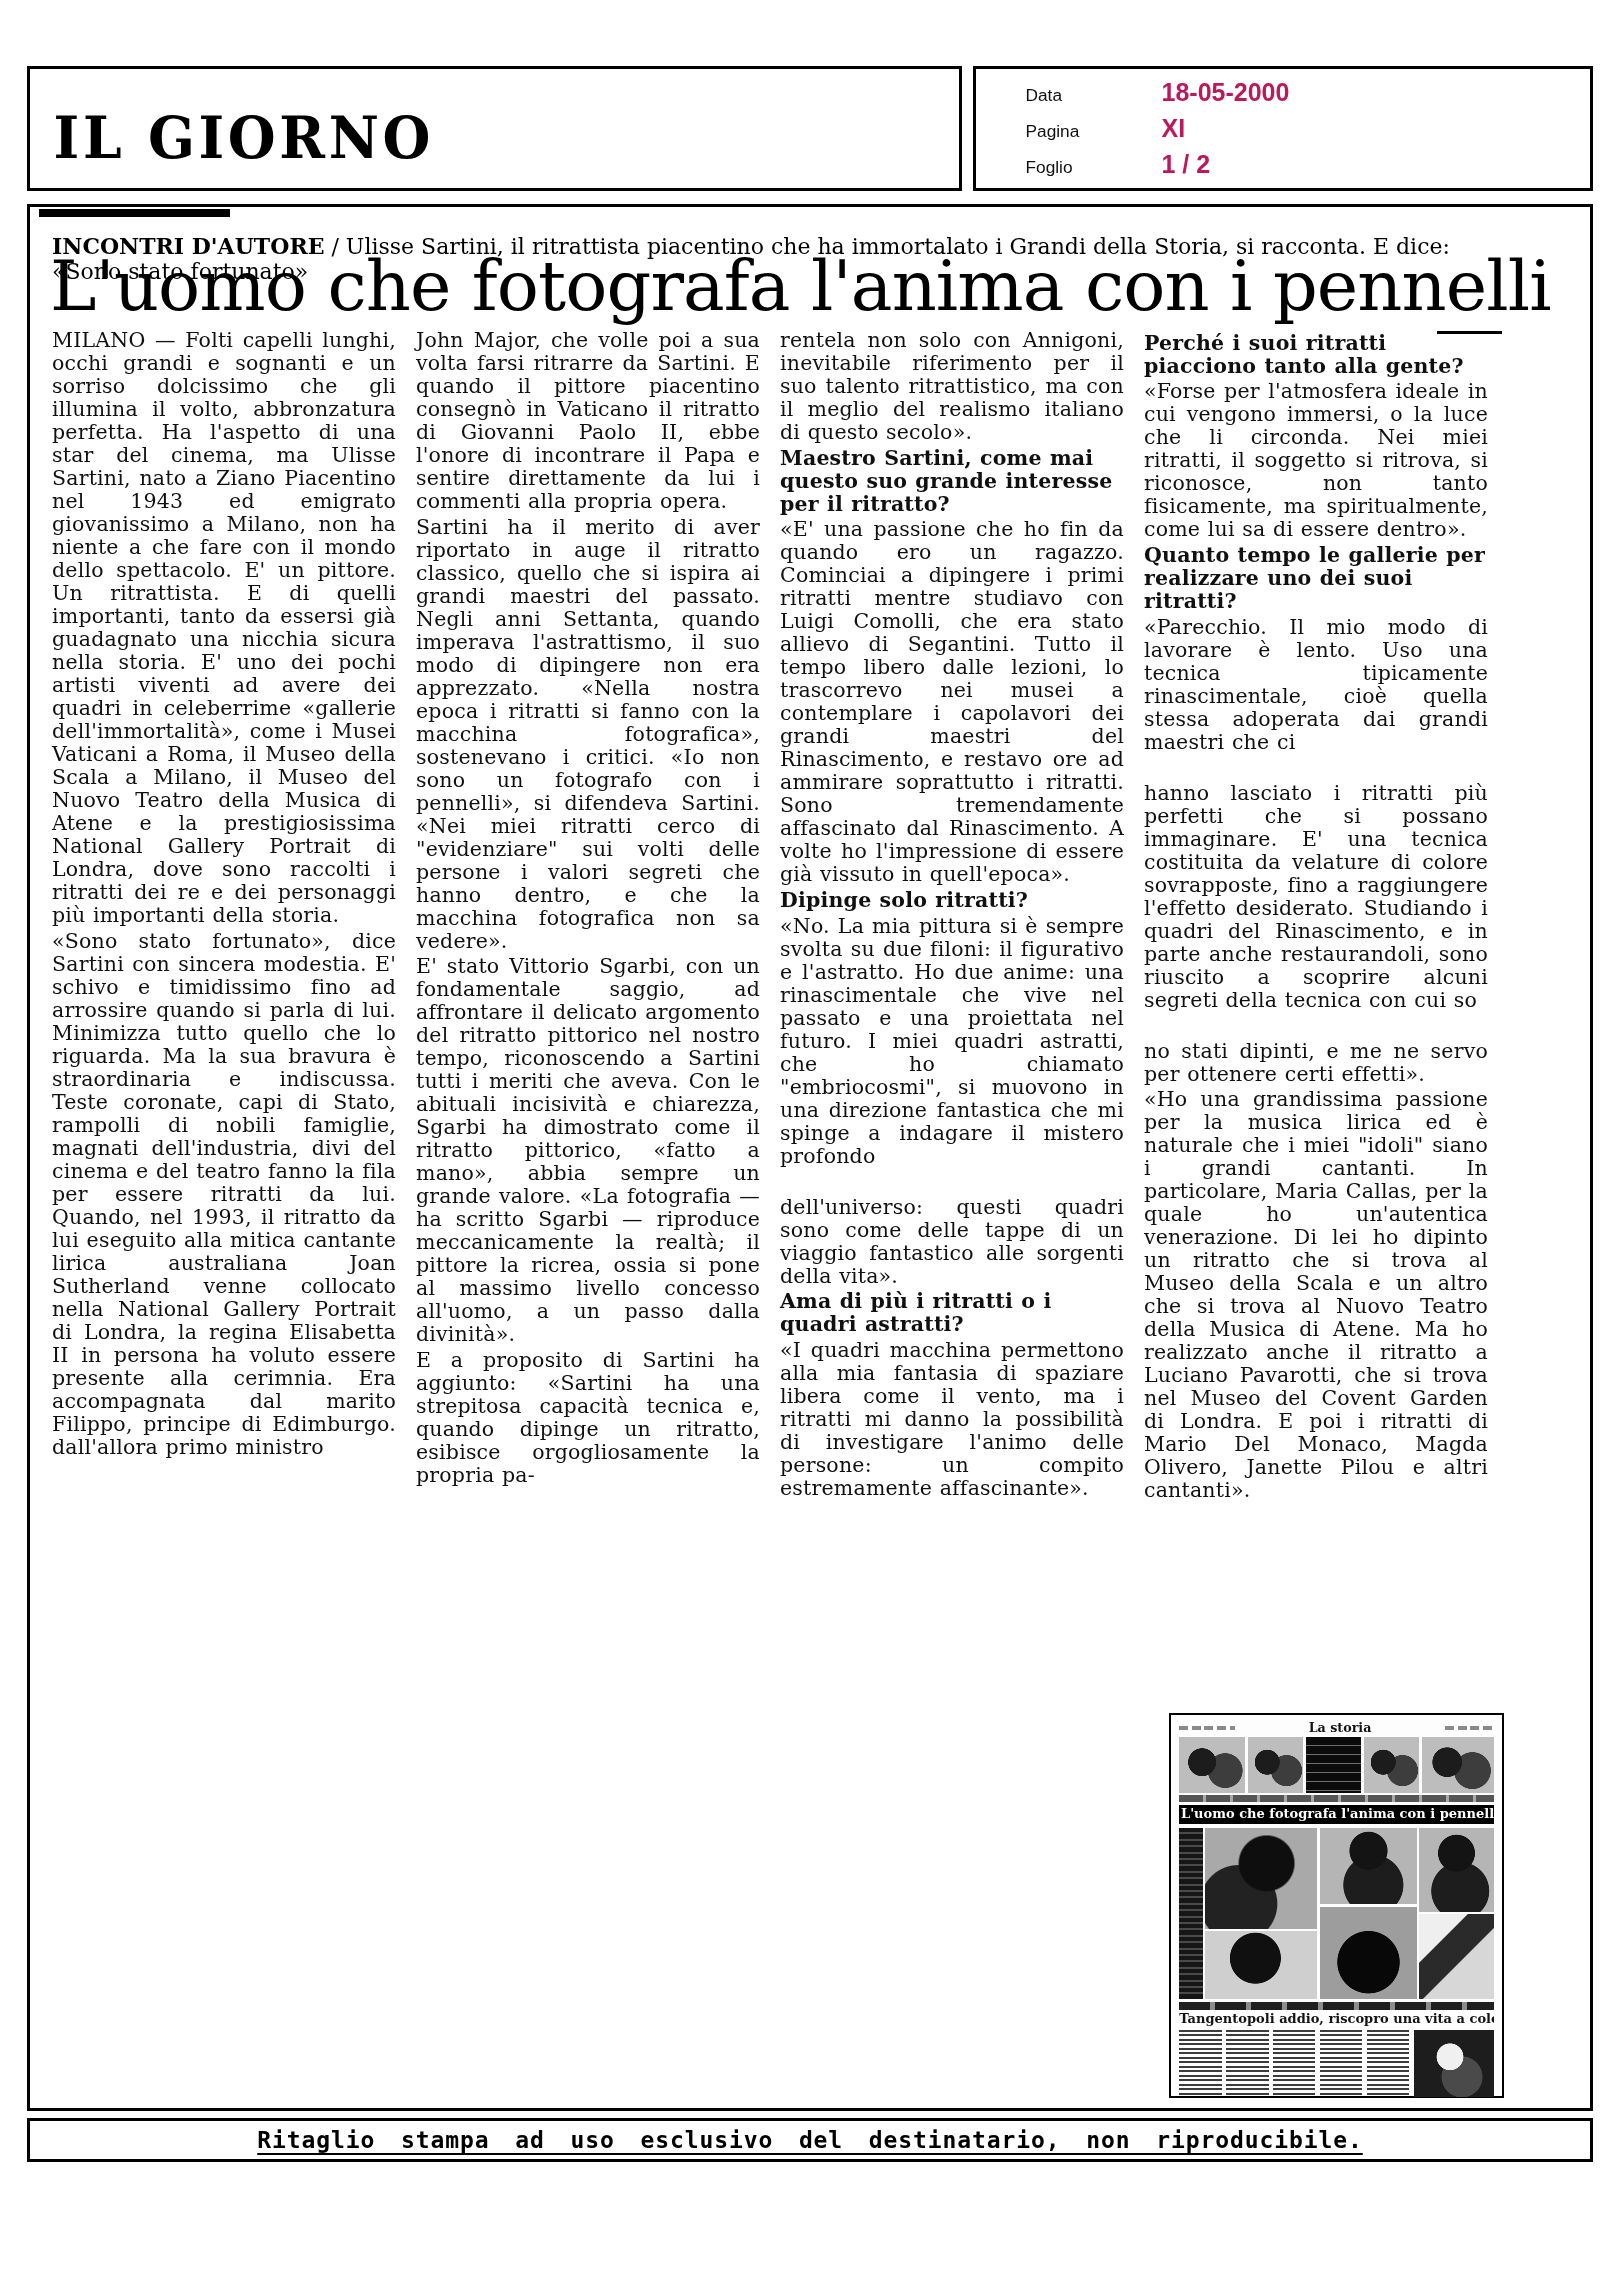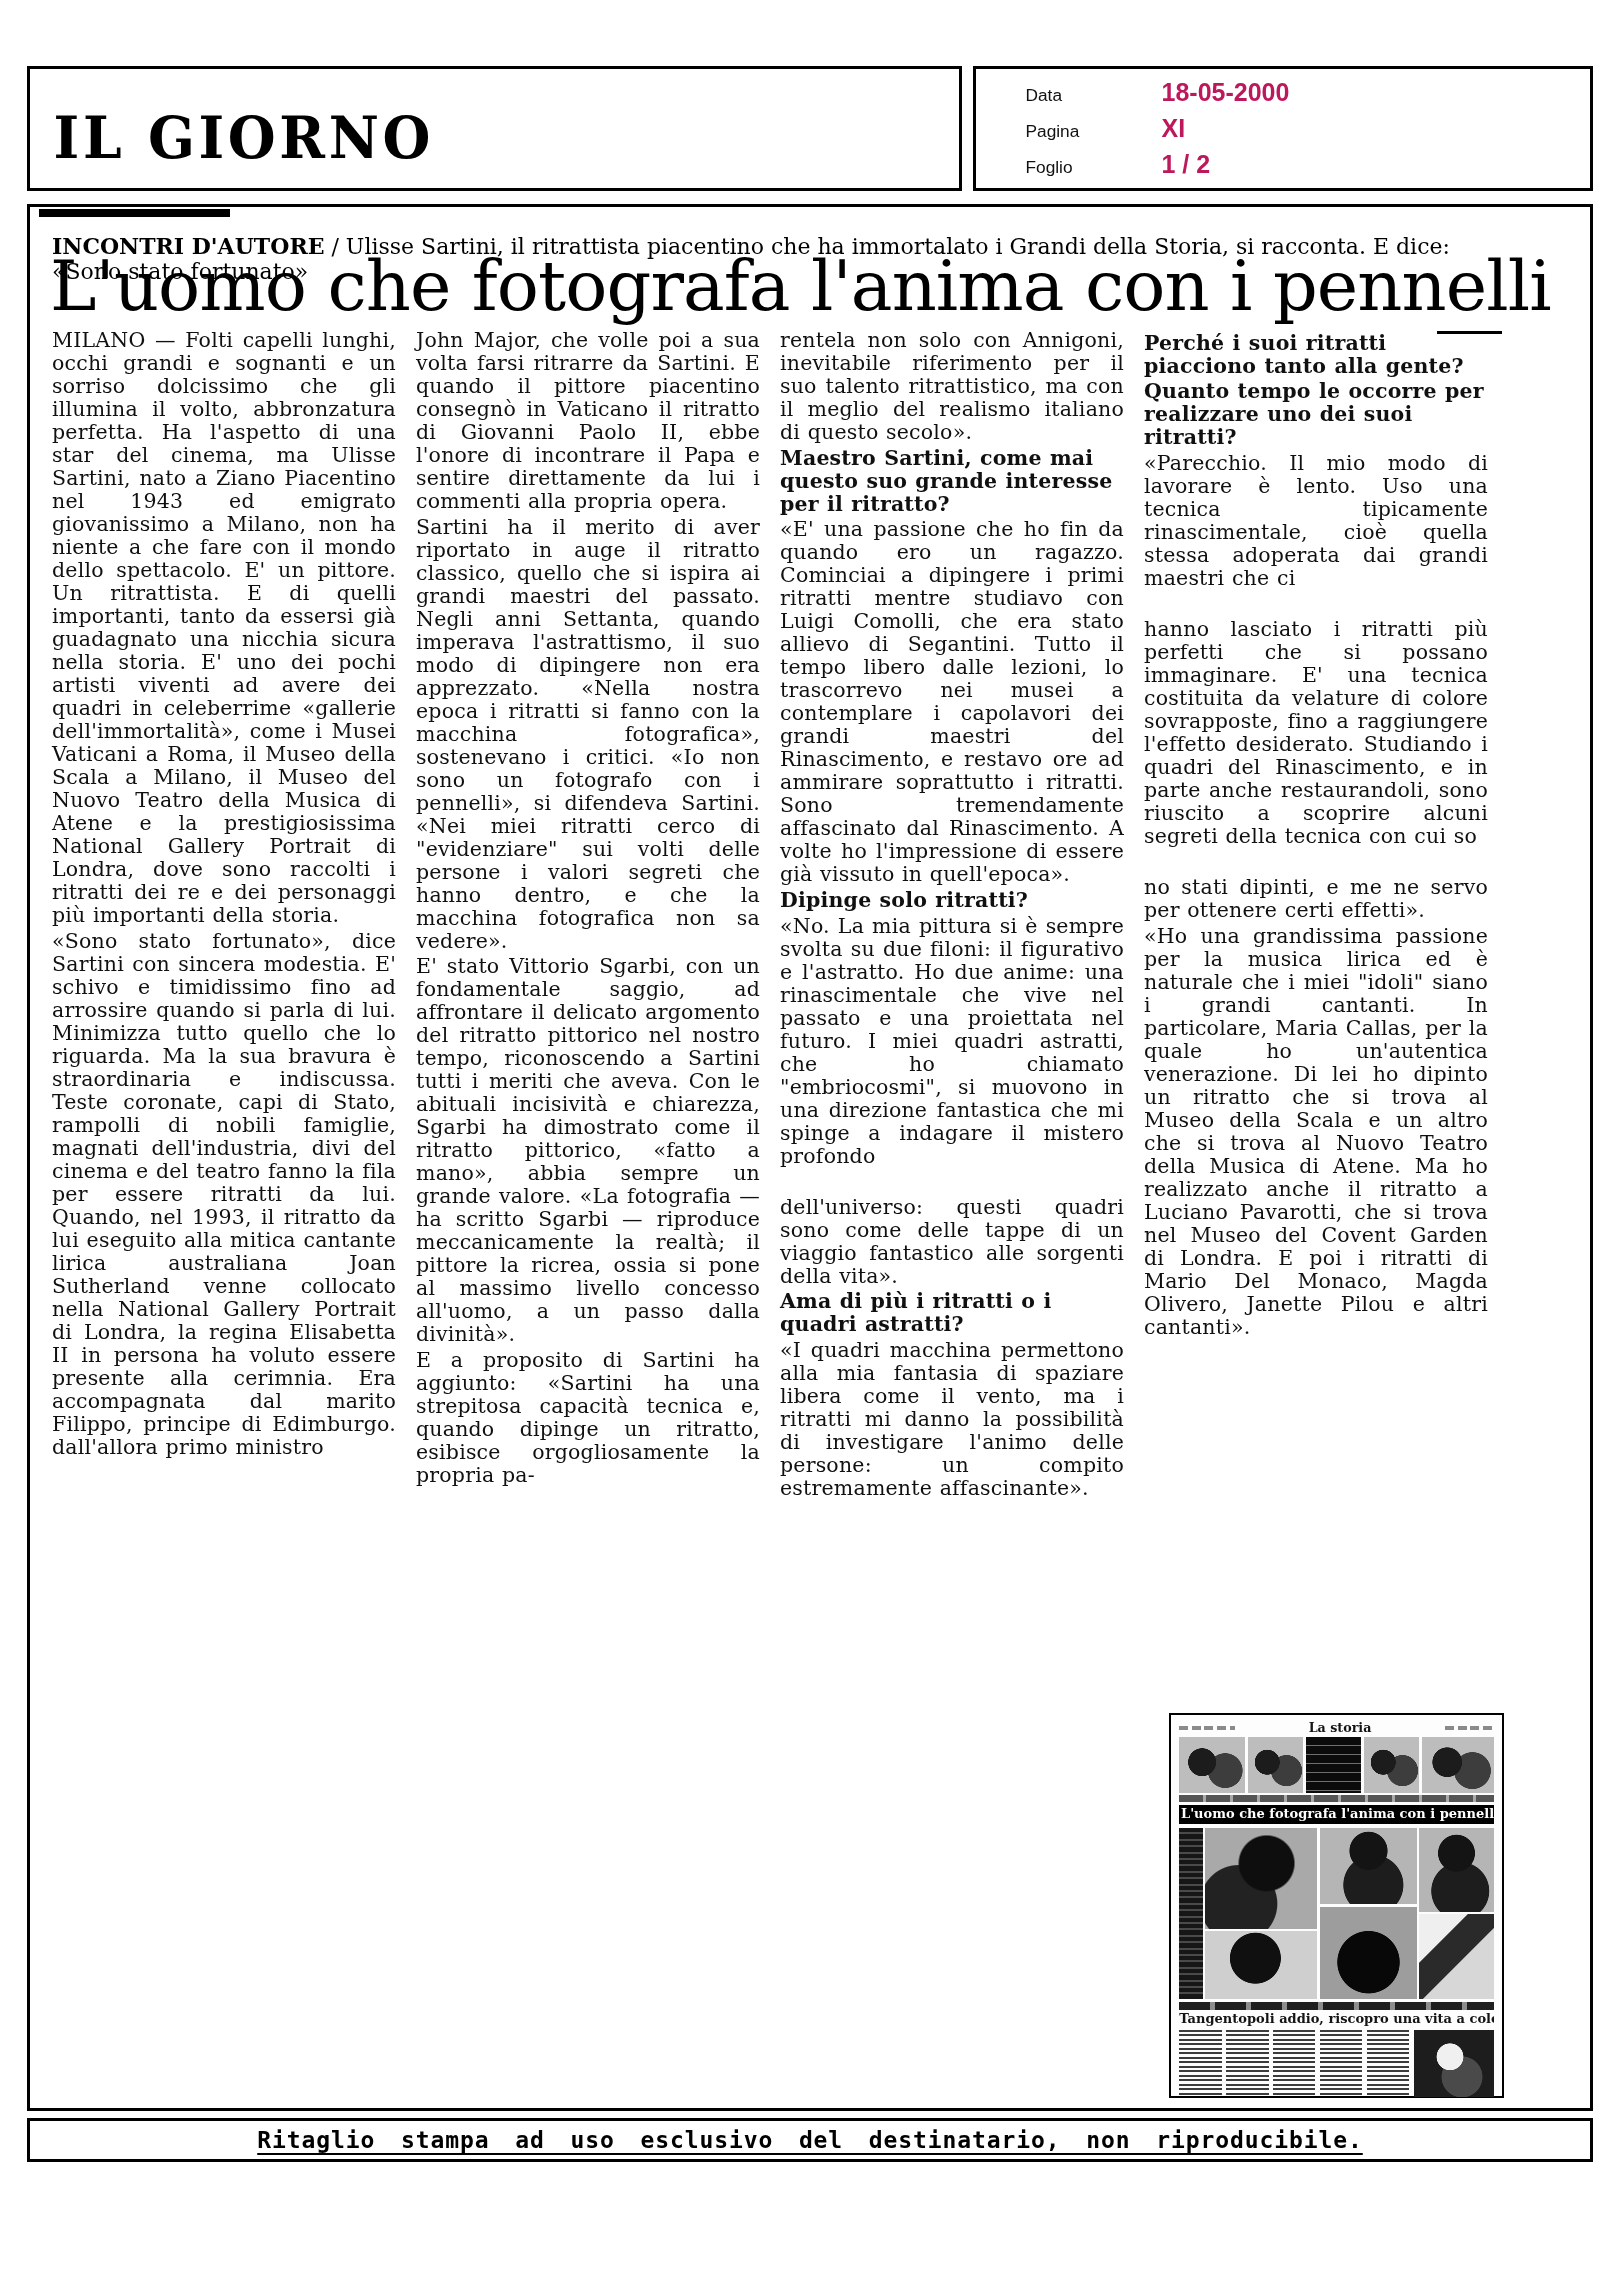--- a/index.html
+++ b/index.html
@@ -139,21 +139,22 @@
         <p class="q">Maestro Sartini, come mai questo suo grande interesse per il ritratto?</p>
         <p class="p">«E' una passione che ho fin da quando ero un ragazzo. Cominciai a dipingere i primi ritratti mentre studiavo con Luigi Comolli, che era stato allievo di Segantini. Tutto il tempo libero dalle lezioni, lo trascorrevo nei musei a contemplare i capolavori dei grandi maestri del Rinascimento, e restavo ore ad ammirare soprattutto i ritratti. Sono tremendamente affascinato dal Rinascimento. A volte ho l'impressione di essere già vissuto in quell'epoca».</p>
         <p class="q">Dipinge solo ritratti?</p>
         <p class="p">«No. La mia pittura si è sempre svolta su due filoni: il figurativo e l'astratto. Ho due anime: una rinascimentale che vive nel passato e una proiettata nel futuro. I miei quadri astratti, che ho chiamato "embriocosmi", si muovono in una direzione fantastica che mi spinge a indagare il mistero profondo</p>
         <p class="p gap">dell'universo: questi quadri sono come delle tappe di un viaggio fantastico alle sorgenti della vita».</p>
         <p class="q">Ama di più i ritratti o i quadri astratti?</p>
         <p class="p">«I quadri macchina permettono alla mia fantasia di spaziare libera come il vento, ma i ritratti mi danno la possibilità di investigare l'animo delle persone: un compito estremamente affascinante».</p>
       </div>
       <div class="col">
         <p class="q">Perché i suoi ritratti piacciono tanto alla gente?</p>
-        <p class="q">Quanto tempo le occorre per realizzare uno dei suoi ritratti?</p>
+        <p class="p">«Forse per l'atmosfera ideale in cui vengono immersi, o la luce che li circonda. Nei miei ritratti, il soggetto si ritrova, si riconosce, non tanto fisicamente, ma spiritualmente, come lui sa di essere dentro».</p>
+        <p class="q">Quanto tempo le gallerie per realizzare uno dei suoi ritratti?</p>
         <p class="p">«Parecchio. Il mio modo di lavorare è lento. Uso una tecnica tipicamente rinascimentale, cioè quella stessa adoperata dai grandi maestri che ci</p>
         <p class="p gap">hanno lasciato i ritratti più perfetti che si possano immaginare. E' una tecnica costituita da velature di colore sovrapposte, fino a raggiungere l'effetto desiderato. Studiando i quadri del Rinascimento, e in parte anche restaurandoli, sono riuscito a scoprire alcuni segreti della tecnica con cui so</p>
         <p class="p gap">no stati dipinti, e me ne servo per ottenere certi effetti».</p>
         <p class="p">«Ho una grandissima passione per la musica lirica ed è naturale che i miei "idoli" siano i grandi cantanti. In particolare, Maria Callas, per la quale ho un'autentica venerazione. Di lei ho dipinto un ritratto che si trova al Museo della Scala e un altro che si trova al Nuovo Teatro della Musica di Atene. Ma ho realizzato anche il ritratto a Luciano Pavarotti, che si trova nel Museo del Covent Garden di Londra. E poi i ritratti di Mario Del Monaco, Magda Olivero, Janette Pilou e altri cantanti».</p>
       </div>
     </div>
 
     <div class="thumb">
       <div class="t-top">
         <div class="t-line" style="width:56px;"></div>

